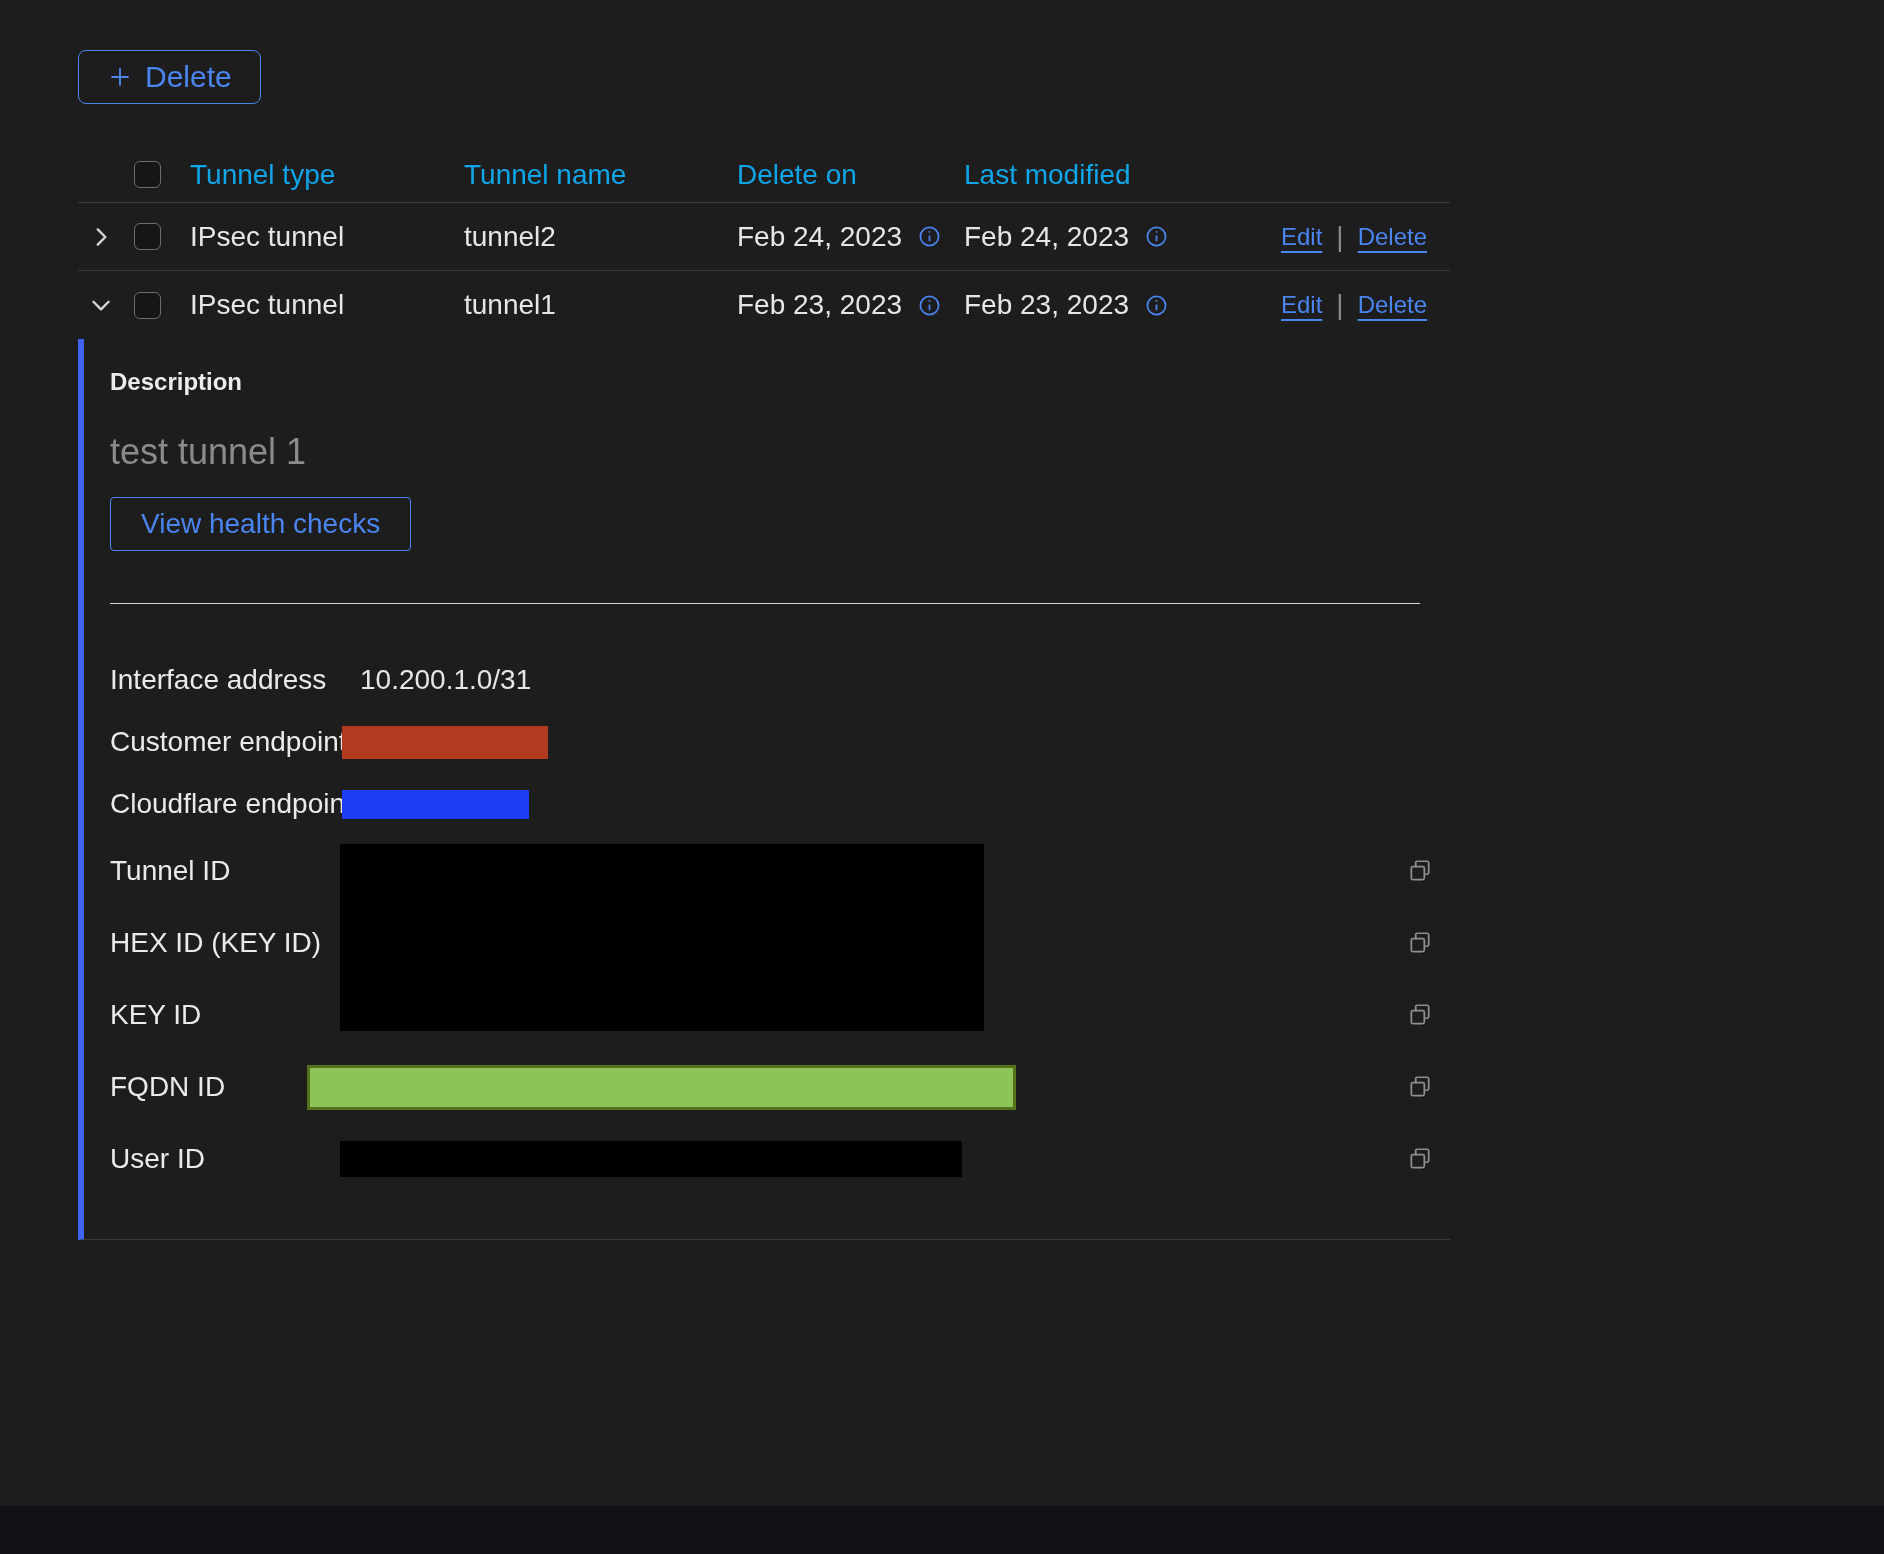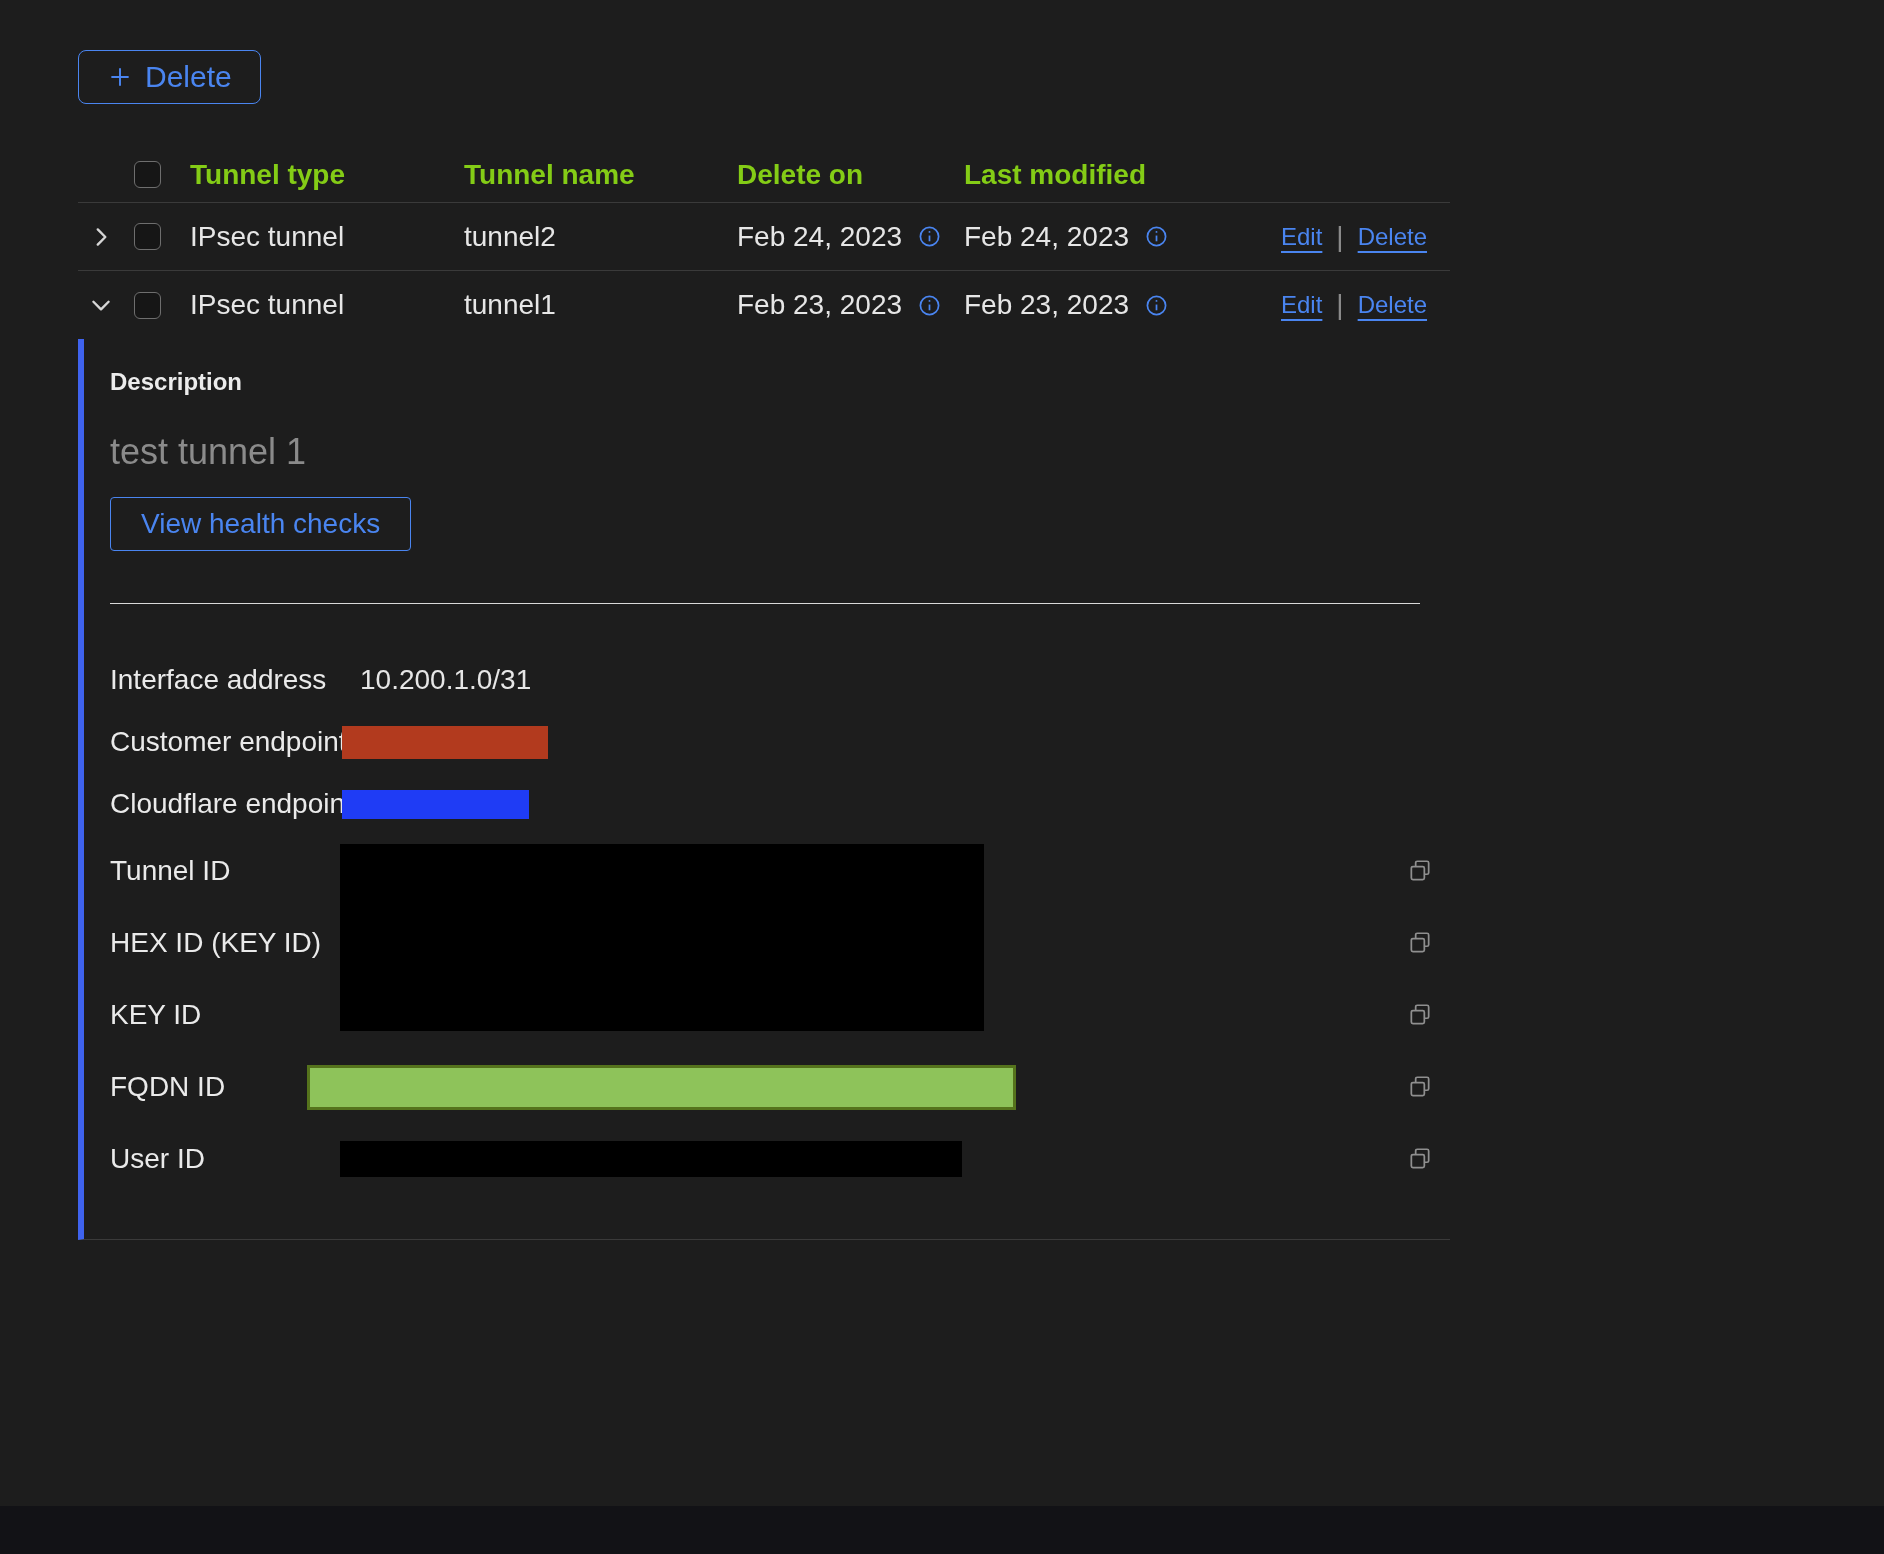--- a/index.html
+++ b/index.html
@@ -41,23 +41,23 @@
   
   .table{width:1372px;margin:43px 0 0 78px;}
   .tgrid{
     display:grid;
     grid-template-columns:56px 56px 274px 273px 227px 317px 1fr;
     align-items:center;
   }
   .thead{
     height:56px;
     border-bottom:1px solid #3a3a3a;
-    font-weight:700;
+    font-weight:400;
     font-size:28px;
-    color:#84cc16;
+    color:#0ea5e9;
   }
   .trow{
     height:68px;
     border-bottom:1px solid #3a3a3a;
     font-size:28px;
     color:#e6e6e6;
   }
   .trow:last-of-type{border-bottom:none;}
   .cell-chevron{padding-left:10px;display:flex;align-items:center;cursor:pointer;}
   .cell-check{display:flex;align-items:center;}

